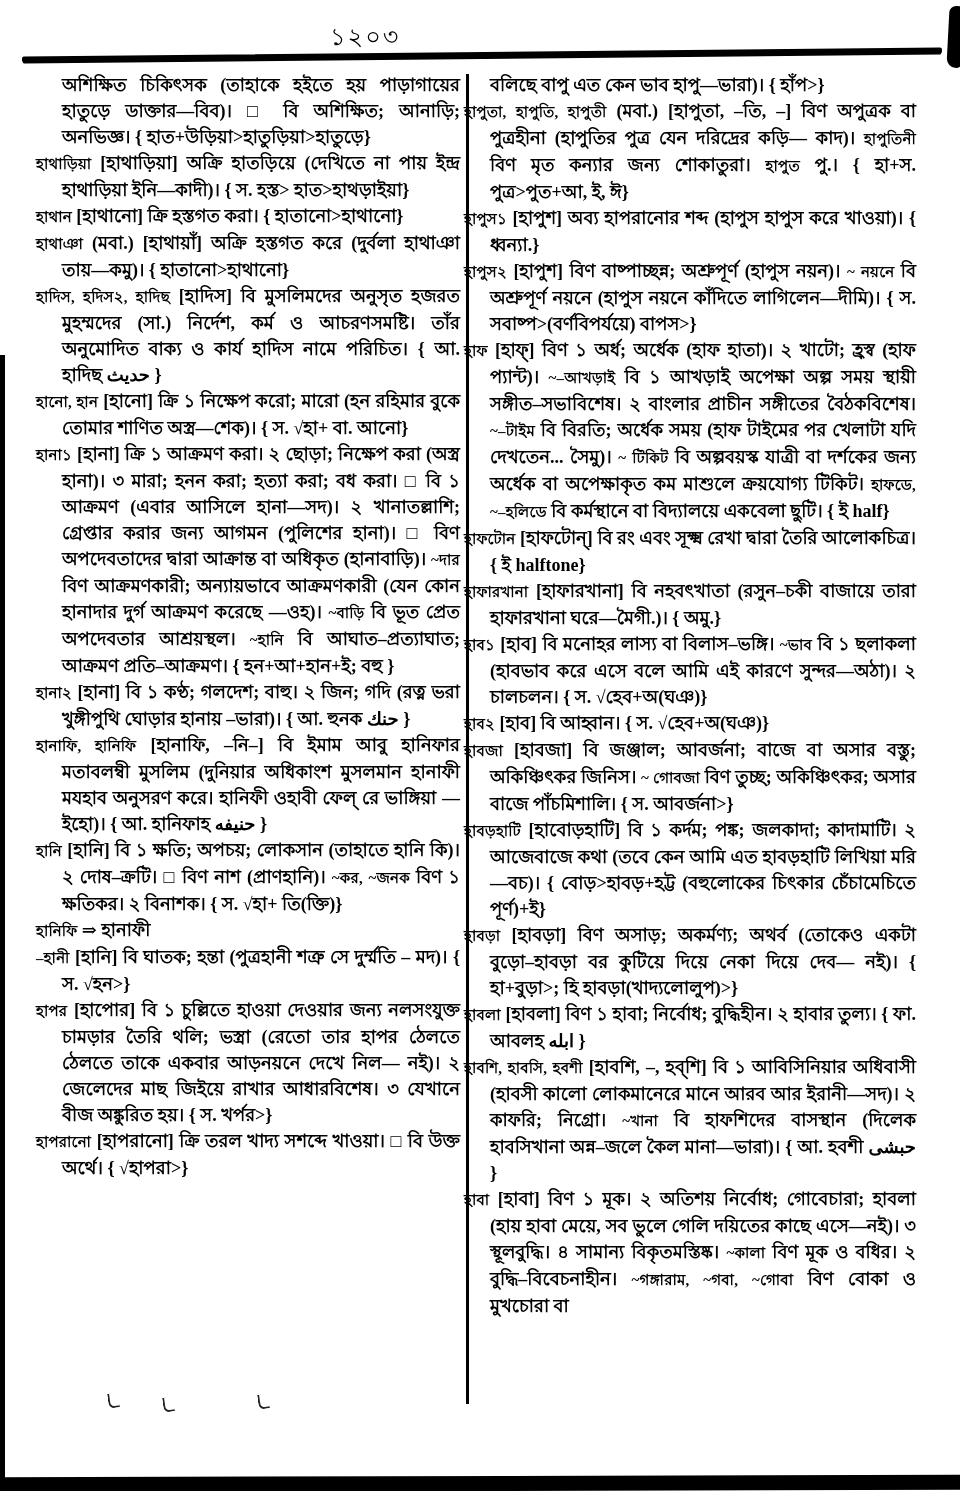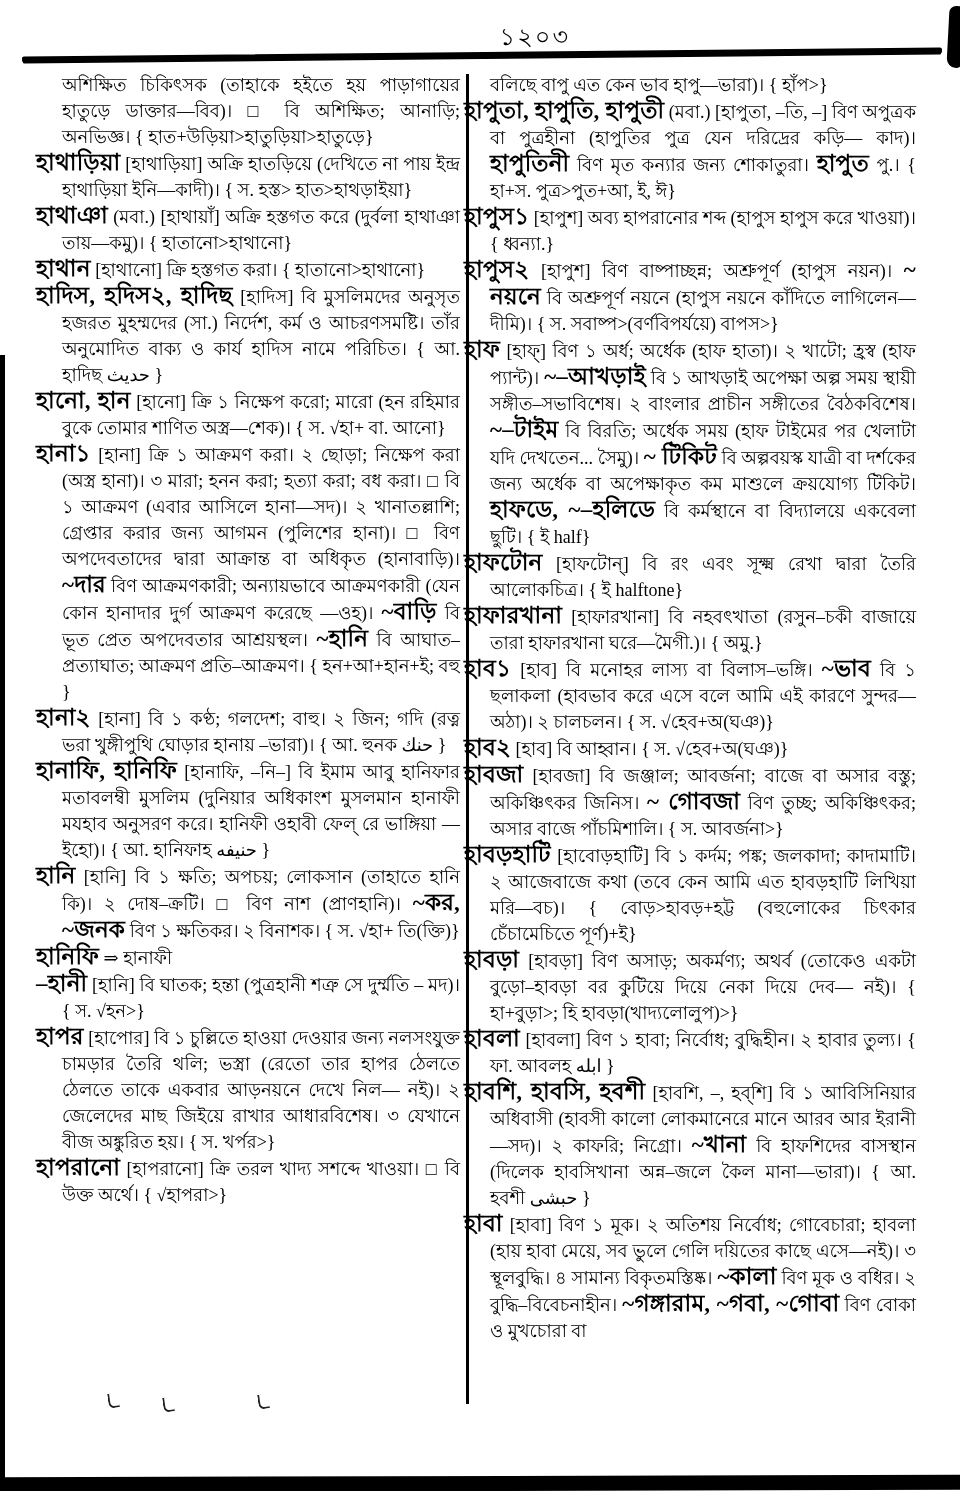--- a/index.html
+++ b/index.html
@@ -8,21 +8,21 @@
     width:960px;height:1491px;
     margin:0 auto;
     background:#ffffff;
     color:#000;
     font-family:"Liberation Serif","DejaVu Serif",serif;
     overflow:hidden;
   }
   
   .page-number{
     position:absolute;left:330px;top:18px;width:240px;
-    text-align:right;font-size:24px;letter-spacing:2px;
+    text-align:left;font-size:24px;letter-spacing:2px;
   }
   .running-head{
     position:absolute;right:66px;top:10px;
     font-size:27px;font-weight:bold;white-space:nowrap;
   }
   .header-rule{
     position:absolute;left:22px;top:52px;width:920px;height:6px;
     background:#000;
     transform:rotate(-0.55deg);
     border-radius:2px;
@@ -53,33 +53,34 @@
   .pm3{left:258px;top:1394px}
   
   .column-divider{
     position:absolute;left:466px;top:74px;width:3px;height:1330px;
     background:#000;
   }
   .col{
     position:absolute;top:72px;
     font-size:18px;line-height:26px;
     text-align:justify;
+    font-weight:bold;
   }
   .col-left{left:36px;width:424px;}
   .col-right{left:464px;width:452px;}
   .entry{
     margin:0;
     padding-left:26px;
     text-indent:-26px;
   }
   .entry.cont{
     text-indent:0;
   }
   .entry b{
-    font-size:23px;
+    font-size:15px;
     letter-spacing:.2px;
   }
 </style>
 </head>
 <body>
 
 <div class="page">
 
   <div class="page-number">১২০৩</div>
 
@@ -91,22 +92,22 @@
   <div class="bottom-bar"></div>
   <i class="pencil-mark pm1"></i>
   <i class="pencil-mark pm2"></i>
   <i class="pencil-mark pm3"></i>
 
   <div class="column-divider"></div>
 
   <div class="col col-left">
       <p class="entry cont"><span>অশিক্ষিত চিকিৎসক (তাহাকে হইতে হয় পাড়াগায়ের হাতুড়ে ডাক্তার—বিব)। □ বি অশিক্ষিত; আনাড়ি; অনভিজ্ঞ। { হাত+উড়িয়া&gt;হাতুড়িয়া&gt;হাতুড়ে}</span></p>
       <p class="entry"><b>হাথাড়িয়া</b><span> [হাথাড়িয়া] অক্রি হাতড়িয়ে (দেখিতে না পায় ইন্দ্র হাথাড়িয়া ইনি—কাদী)। { স. হস্ত&gt; হাত&gt;হাথড়াইয়া}</span></p>
+      <p class="entry"><b>হাথান</b><span> [হাথানো] ক্রি হস্তগত করা। { হাতানো&gt;হাথানো}</span></p>
       <p class="entry"><b>হাথাঞা</b><span> (মবা.) [হাথায়াঁ] অক্রি হস্তগত করে (দুর্বলা হাথাঞা তায়—কমু)। { হাতানো&gt;হাথানো}</span></p>
-      <p class="entry"><b>হাথান</b><span> [হাথানো] ক্রি হস্তগত করা। { হাতানো&gt;হাথানো}</span></p>
       <p class="entry"><b>হাদিস, হদিস২, হাদিছ</b><span> [হাদিস] বি মুসলিমদের অনুসৃত হজরত মুহম্মদের (সা.) নির্দেশ, কর্ম ও আচরণসমষ্টি। তাঁর অনুমোদিত বাক্য ও কার্য হাদিস নামে পরিচিত। { আ. হাদিছ حديث }</span></p>
       <p class="entry"><b>হানো, হান</b><span> [হানো] ক্রি ১ নিক্ষেপ করো; মারো (হন রহিমার বুকে তোমার শাণিত অস্ত্র—শেক)। { স. √হা+ বা. আনো}</span></p>
       <p class="entry"><b>হানা১</b><span> [হানা] ক্রি ১ আক্রমণ করা। ২ ছোড়া; নিক্ষেপ করা (অস্ত্র হানা)। ৩ মারা; হনন করা; হত্যা করা; বধ করা। □ বি ১ আক্রমণ (এবার আসিলে হানা—সদ)। ২ খানাতল্লাশি; গ্রেপ্তার করার জন্য আগমন (পুলিশের হানা)। □ বিণ অপদেবতাদের দ্বারা আক্রান্ত বা অধিকৃত (হানাবাড়ি)। </span><b>~দার</b><span> বিণ আক্রমণকারী; অন্যায়ভাবে আক্রমণকারী (যেন কোন হানাদার দুর্গ আক্রমণ করেছে —ওহ)। </span><b>~বাড়ি</b><span> বি ভূত প্রেত অপদেবতার আশ্রয়স্থল। </span><b>~হানি</b><span> বি আঘাত–প্রত্যাঘাত; আক্রমণ প্রতি–আক্রমণ। { হন+আ+হান+ই; বহু }</span></p>
       <p class="entry"><b>হানা২</b><span> [হানা] বি ১ কণ্ঠ; গলদেশ; বাহু। ২ জিন; গদি (রত্ন ভরা খুঙ্গীপুথি ঘোড়ার হানায় –ভারা)। { আ. হুনক حنك }</span></p>
       <p class="entry"><b>হানাফি, হানিফি</b><span> [হানাফি, –নি–] বি ইমাম আবু হানিফার মতাবলম্বী মুসলিম (দুনিয়ার অধিকাংশ মুসলমান হানাফী মযহাব অনুসরণ করে। হানিফী ওহাবী ফেল্ রে ভাঙ্গিয়া —ইহো)। { আ. হানিফাহ حنيفه }</span></p>
       <p class="entry"><b>হানি</b><span> [হানি] বি ১ ক্ষতি; অপচয়; লোকসান (তাহাতে হানি কি)। ২ দোষ–ক্রটি। □ বিণ নাশ (প্রাণহানি)। </span><b>~কর, ~জনক</b><span> বিণ ১ ক্ষতিকর। ২ বিনাশক। { স. √হা+ তি(ক্তি)}</span></p>
       <p class="entry"><b>হানিফি</b><span> ⇒ হানাফী</span></p>
       <p class="entry"><b>–হানী</b><span> [হানি] বি ঘাতক; হন্তা (পুত্রহানী শত্রু সে দুর্ম্মতি – মদ)। { স. √হন&gt;}</span></p>
       <p class="entry"><b>হাপর</b><span> [হাপোর] বি ১ চুল্লিতে হাওয়া দেওয়ার জন্য নলসংযুক্ত চামড়ার তৈরি থলি; ভস্ত্রা (রেতো তার হাপর ঠেলতে ঠেলতে তাকে একবার আড়নয়নে দেখে নিল— নই)। ২ জেলেদের মাছ জিইয়ে রাখার আধারবিশেষ। ৩ যেখানে বীজ অঙ্কুরিত হয়। { স. খর্পর&gt;}</span></p>
       <p class="entry"><b>হাপরানো</b><span> [হাপরানো] ক্রি তরল খাদ্য সশব্দে খাওয়া। □ বি উক্ত অর্থে। { √হাপরা&gt;}</span></p>

